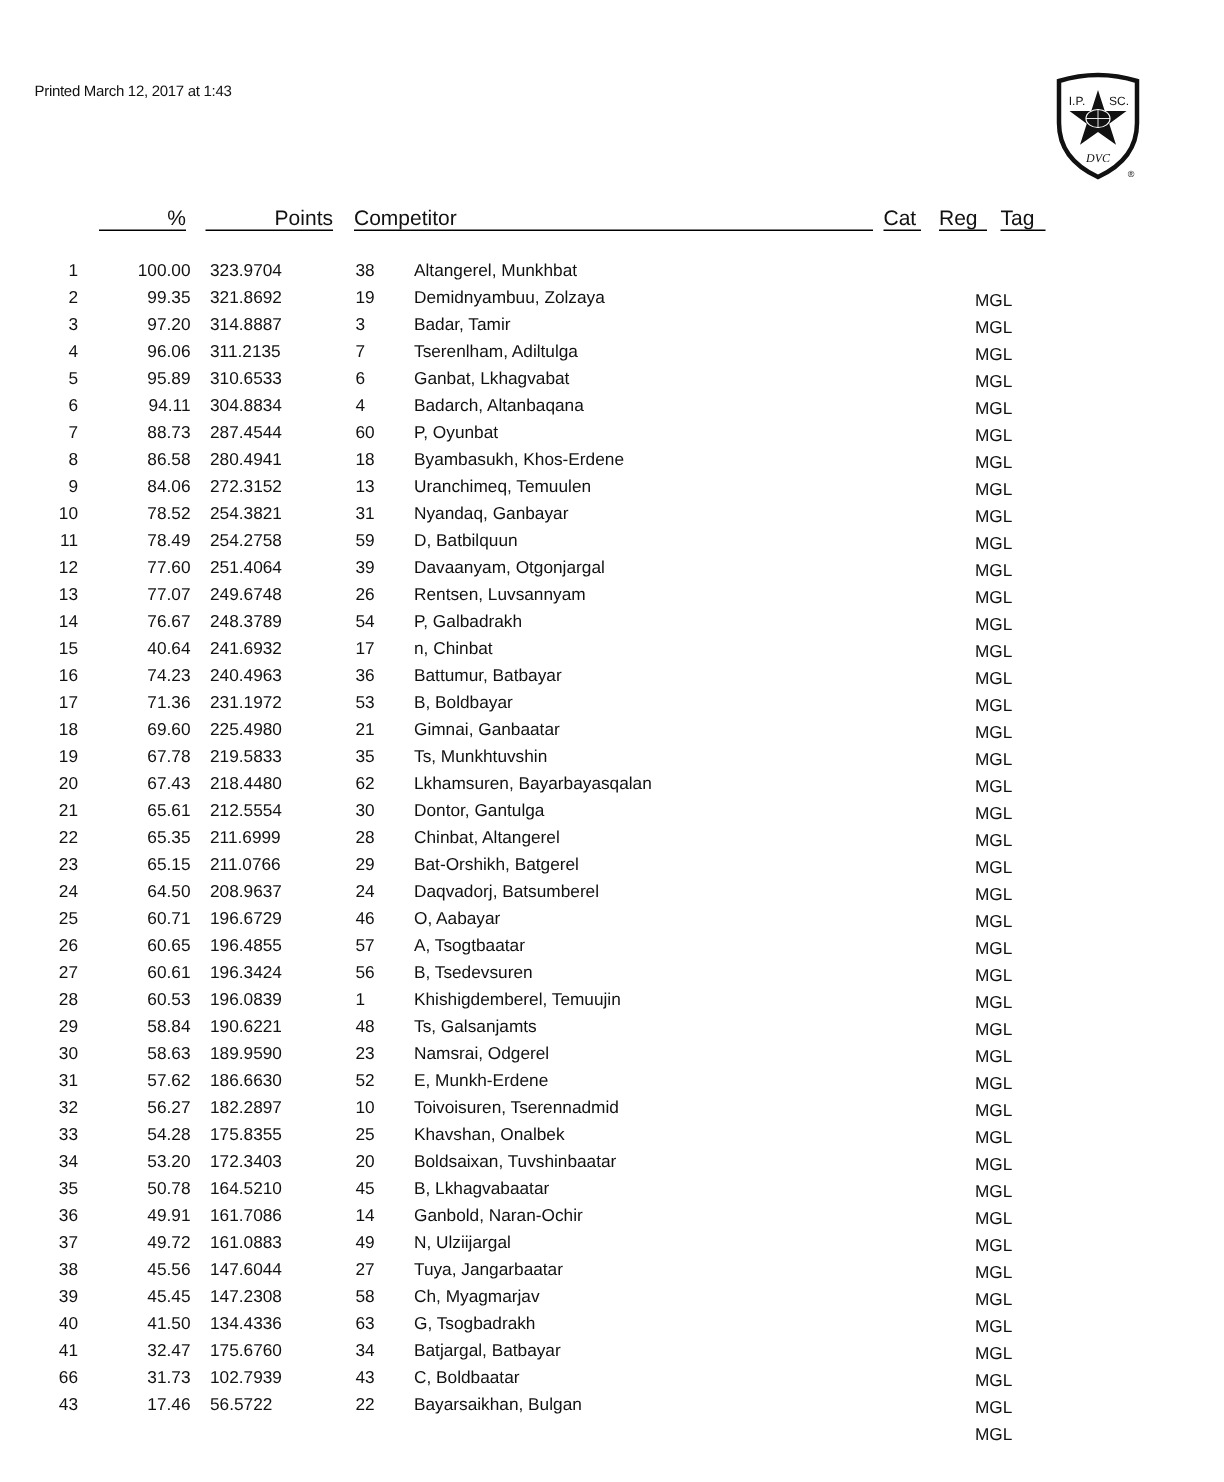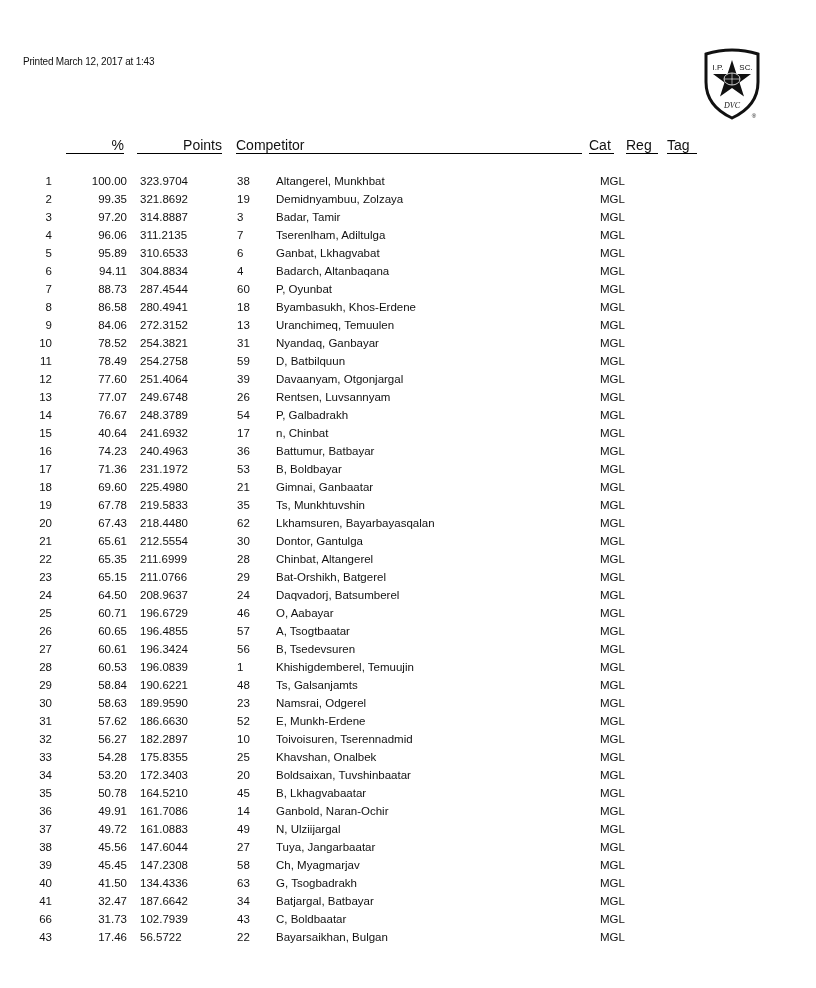--- a/index.html
+++ b/index.html
@@ -12,21 +12,21 @@
   .logo { position: absolute; left: 703px; top: 48px; width: 58px; height: 72px; }
   .colhdr { position: absolute; top: 137px; height: 16px; font-size: 14px; border-bottom: 1px solid #000; line-height: 16px; }
   .rows { position: absolute; left: 0; top: 172px; width: 816px; }
   .row { position: relative; height: 18px; font-size: 11.5px; line-height: 18px; }
   .row span { position: absolute; top: 0; white-space: nowrap; }
   .c-place { left: 28px; width: 24px; text-align: right; }
   .c-pct { left: 70px; width: 57px; text-align: right; }
   .c-pts { left: 140px; width: 81px; text-align: left; }
   .c-num { left: 237px; }
   .c-name { left: 276px; }
-  .c-reg { left: 600px; }
+  .c-reg { left: 650px; margin-top: 20px; }
 </style>
 </head>
 <body>
 
 <div class="hdr">
   <div class="t3">Printed March 12, 2017 at 1:43</div>
 </div>
 
 <svg class="logo" viewBox="0 0 58 72">
   <path d="M3 6 Q29 -2 55 6 L55 34 Q55 58 29 70 Q3 58 3 34 Z" fill="#fff" stroke="#111" stroke-width="3"></path>
@@ -364,21 +364,21 @@
       <span class="c-place">40</span>
       <span class="c-pct">41.50</span>
       <span class="c-pts">134.4336</span>
       <span class="c-num">63</span>
       <span class="c-name">G, Tsogbadrakh</span>
       <span class="c-reg">MGL</span>
     </div>
     <div class="row">
       <span class="c-place">41</span>
       <span class="c-pct">32.47</span>
-      <span class="c-pts">187.6642</span>
+      <span class="c-pts">175.6760</span>
       <span class="c-num">34</span>
       <span class="c-name">Batjargal, Batbayar</span>
       <span class="c-reg">MGL</span>
     </div>
     <div class="row">
       <span class="c-place">66</span>
       <span class="c-pct">31.73</span>
       <span class="c-pts">102.7939</span>
       <span class="c-num">43</span>
       <span class="c-name">C, Boldbaatar</span>

